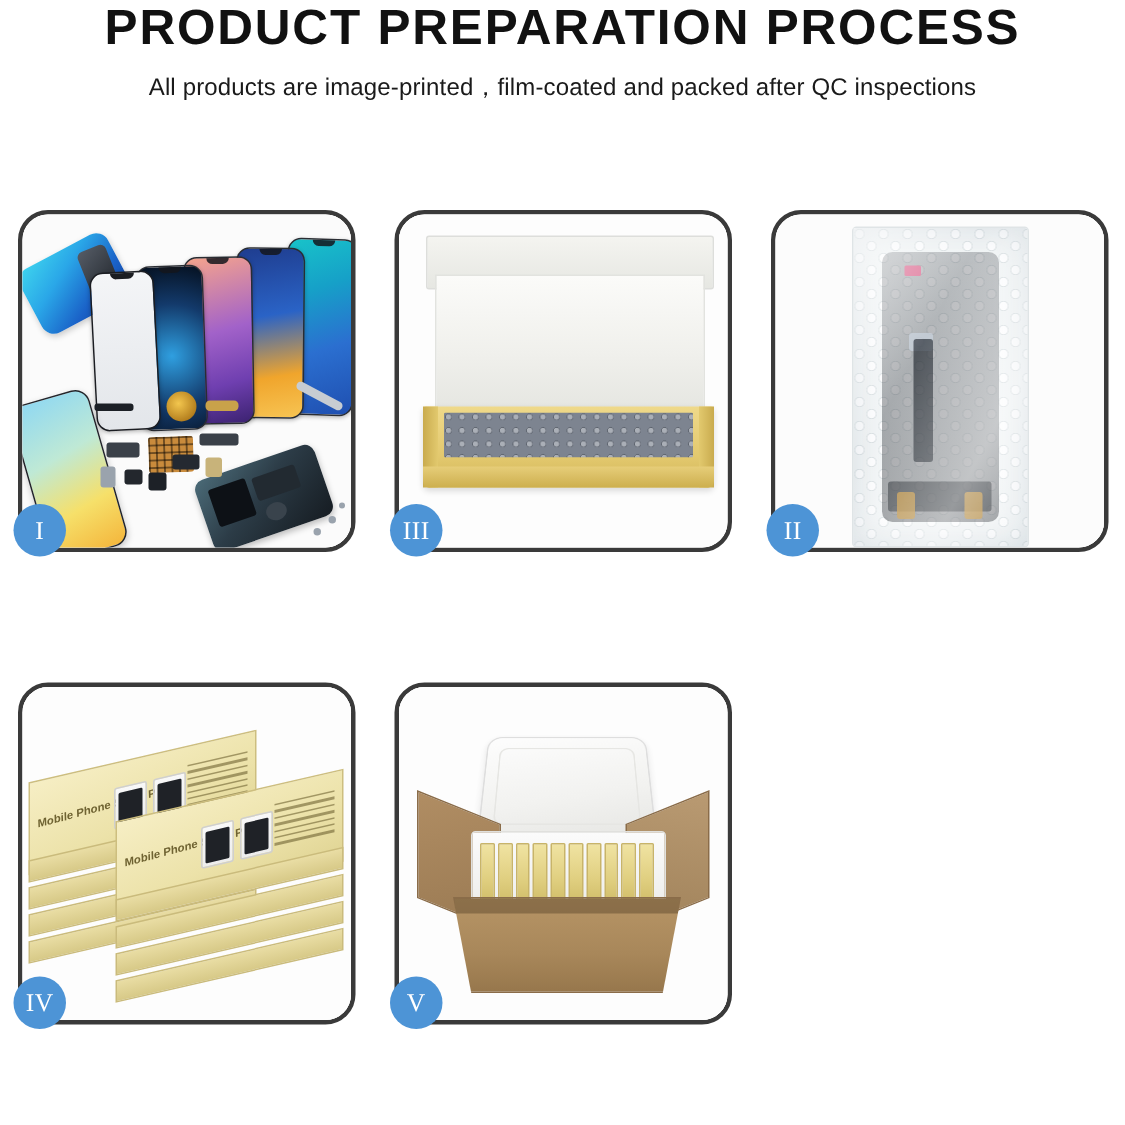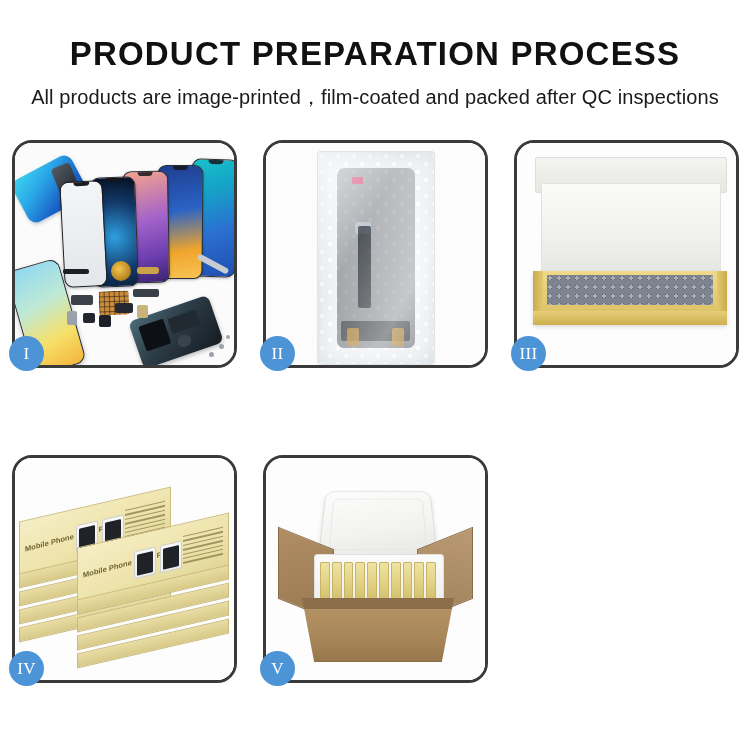--- a/index.html
+++ b/index.html
@@ -19,35 +19,34 @@
     width: 750px;
     height: 750px;
     position: relative;
     box-sizing: border-box;
   }
 
   
   .header {
     width: 100%;
     text-align: center;
-    padding-top: 36px;
   }
   .title {
     font-family: "Liberation Sans", sans-serif;
     font-size: 33px;
     font-weight: bold;
     letter-spacing: 1.2px;
     color: #111111;
     line-height: 1.1;
     margin: 0;
     white-space: nowrap;
   }
   .subtitle {
     font-family: "Liberation Sans", sans-serif;
-    font-size: 20px;
+    font-size: 16px;
     font-weight: normal;
     color: #1a1a1a;
     letter-spacing: 0.1px;
     margin: 12px 0 0 0;
     white-space: nowrap;
   }
 
   
   .grid {
     position: absolute;
@@ -422,55 +421,55 @@
           <span class="part p-screw1"></span>
           <span class="part p-screw2"></span>
           <span class="part p-screw3"></span>
         </div>
       </div>
       <div class="badge">I</div>
     </div>
 
     <div class="panel">
       <div class="panel-inner">
+        <div class="scene-openbox">
+          <div class="ob-lidback"></div>
+          <div class="ob-foam"></div>
+          <div class="ob-tray">
+            <div class="ob-tray-inner"></div>
+            <div class="ob-edgeL"></div>
+            <div class="ob-edgeR"></div>
+            <div class="ob-tray-lip"></div>
+          </div>
+        </div>
+      </div>
+      <div class="badge">III</div>
+    </div>
+
+    <div class="panel">
+      <div class="panel-inner">
         <div class="scene-bubble">
           <div class="bubblebag">
             <div class="lcd-inside">
               <span class="pink-label"></span>
               <span class="lcd-conn"></span>
               <span class="lcd-flex"></span>
               <span class="lcd-bottom"></span>
               <span class="lcd-tab t1"></span>
               <span class="lcd-tab t2"></span>
             </div>
             <div class="bag-sheen"></div>
           </div>
         </div>
       </div>
       <div class="badge">II</div>
     </div>
 
     <div class="panel">
       <div class="panel-inner">
-        <div class="scene-openbox">
-          <div class="ob-lidback"></div>
-          <div class="ob-foam"></div>
-          <div class="ob-tray">
-            <div class="ob-tray-inner"></div>
-            <div class="ob-edgeL"></div>
-            <div class="ob-edgeR"></div>
-            <div class="ob-tray-lip"></div>
-          </div>
-        </div>
-      </div>
-      <div class="badge">III</div>
-    </div>
-
-    <div class="panel">
-      <div class="panel-inner">
         <div class="scene-stack">
 
           <div class="sb-lid" style="left:4px; top:46px;">
             <span class="lbl">Mobile Phone Spare Parts</span>
             <span class="ph ph1"></span>
             <span class="ph ph2"></span>
             <span class="speclines">
               <i></i>
                 <i></i>
                 <i></i>

